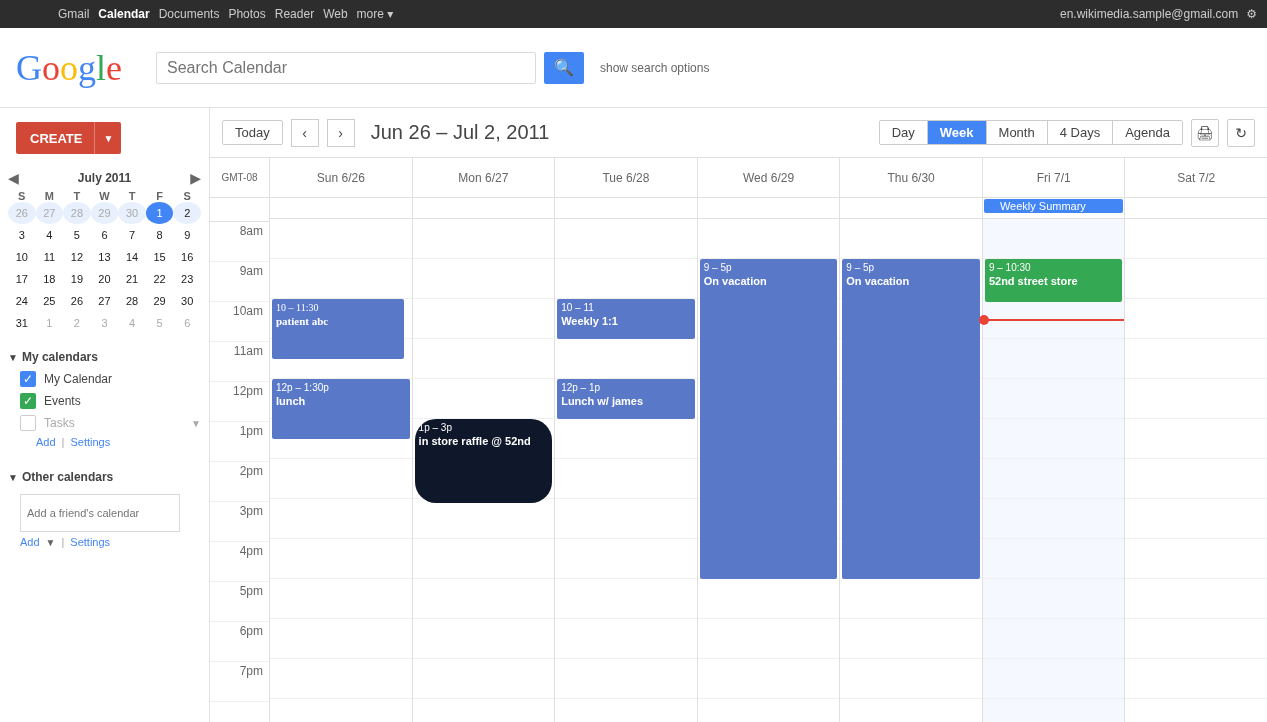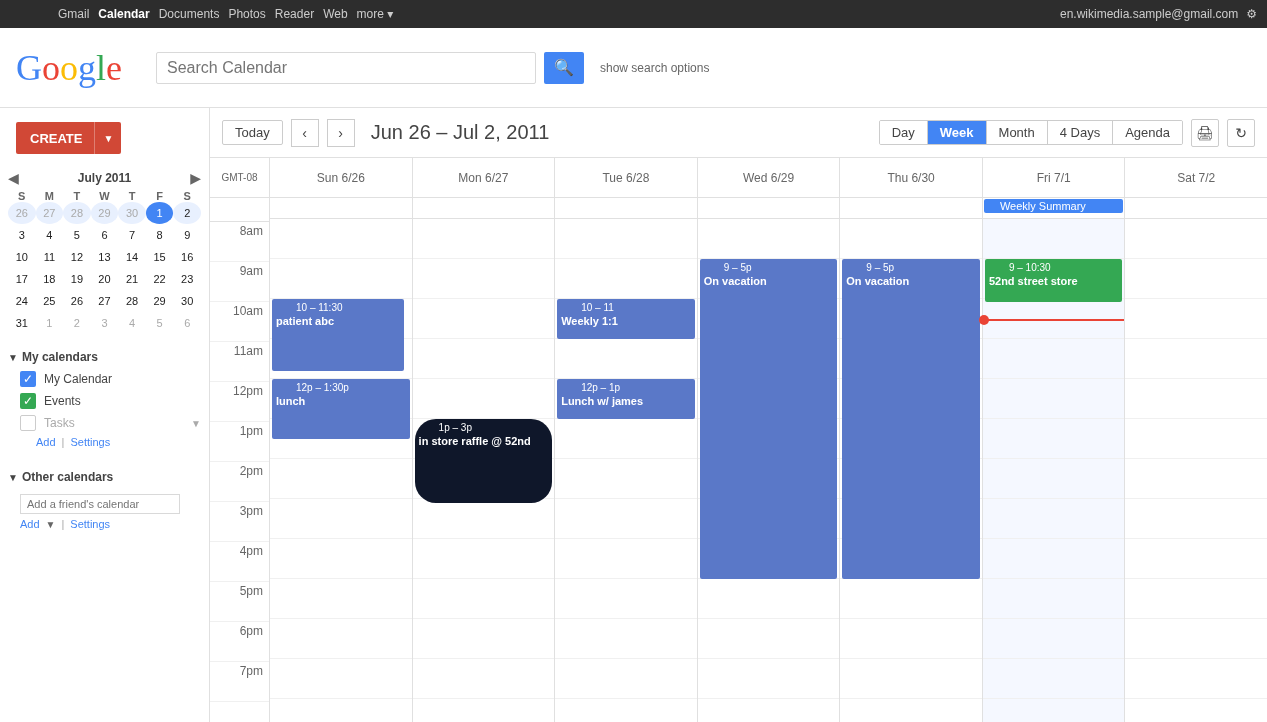--- a/index.html
+++ b/index.html
@@ -151,21 +151,21 @@
     .sidebar-links a { color: #4285f4; cursor: pointer; text-decoration: none; }
     .sidebar-links .sep { color: #aaa; }
 
     .other-cal-add {
       padding: 6px 8px 2px 20px;
     }
     .other-cal-add input {
       border: 1px solid #d9d9d9;
       border-radius: 0;
       font-size: 11px;
-      padding: 3px 6px;
+      padding: 12px 6px;
       width: 160px;
       color: #666;
     }
     .other-cal-links {
       display: flex;
       padding: 2px 8px 2px 20px;
       gap: 6px;
       font-size: 11px;
       align-items: center;
     }
@@ -302,21 +302,21 @@
     .cal-event {
       position: absolute;
       border-radius: 2px;
       padding: 2px 4px;
       font-size: 11px;
       color: white;
       overflow: hidden;
       cursor: pointer;
       line-height: 1.3;
     }
-    .cal-event .ev-time { font-size: 10px; margin-left: 20px; }
+    .cal-event .ev-time { font-size: 10px; }
     .cal-event .ev-title { font-weight: bold; }
 
     
     #allday-row {
       display: flex;
       border-bottom: 1px solid #e0e0e0;
       flex-shrink: 0;
     }
     .allday-col { flex: 1; border-right: 1px solid #e0e0e0; min-height: 20px; position: relative; }
     .allday-col:last-child { border-right: none; }
@@ -583,21 +583,21 @@
               <div class="hour-cell"></div>
               <div class="hour-cell"></div>
               <div class="hour-cell"></div>
               <div class="hour-cell"></div>
               <div class="hour-cell"></div>
               <div class="hour-cell"></div>
               <div class="hour-cell"></div>
               <div class="hour-cell"></div>
               <div class="hour-cell"></div>
 
-              <div class="cal-event" style="background:#5a78c8; top:80px; height:72px; left:2px; right:8px;">
+              <div class="cal-event" style="background:#5a78c8; top:80px; height:60px; left:2px; right:8px;font-family:Liberation Serif, serif;">
                 <div class="ev-time">10 – 11:30</div>
                 <div class="ev-title">patient abc</div>
               </div>
 
               <div class="cal-event" style="background:#5a78c8; top:160px; height:60px; left:2px; right:2px;">
                 <div class="ev-time">12p – 1:30p</div>
                 <div class="ev-title">lunch</div>
               </div>
             </div>
 

